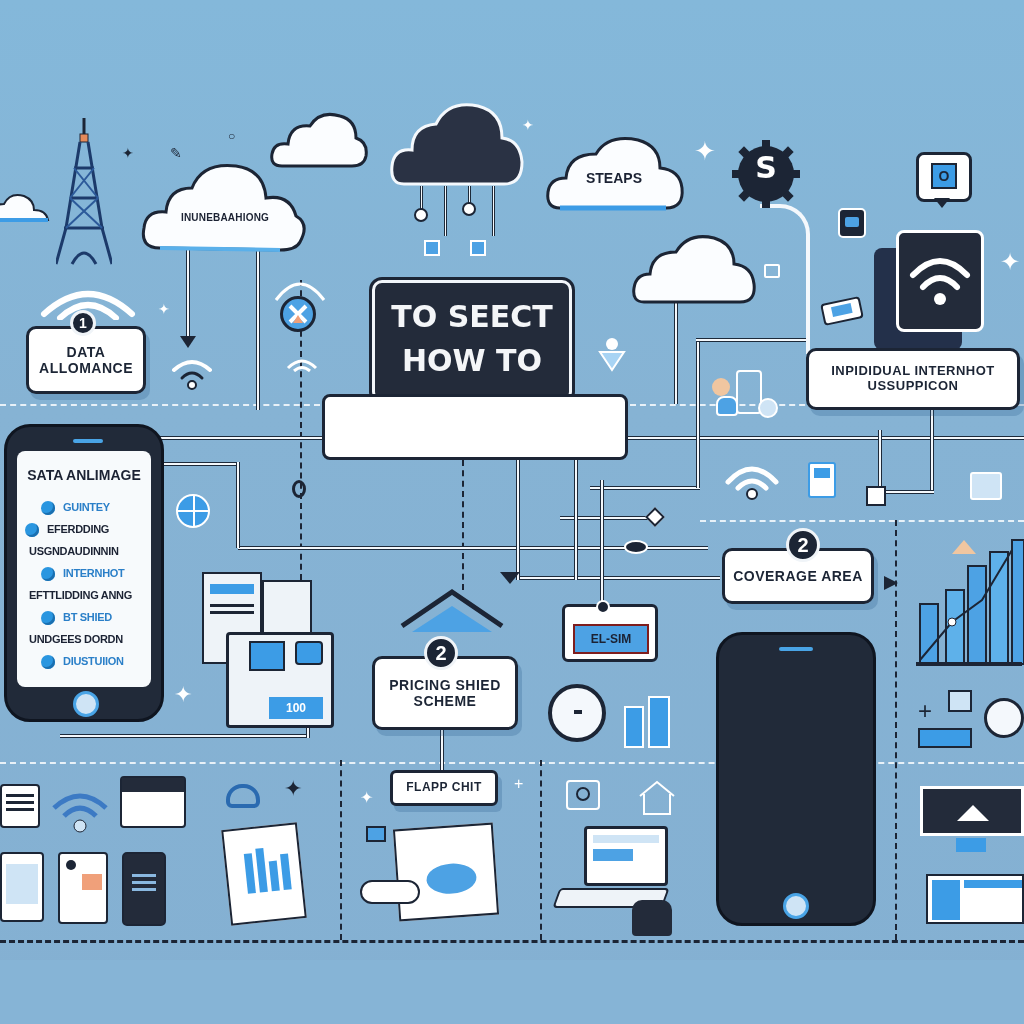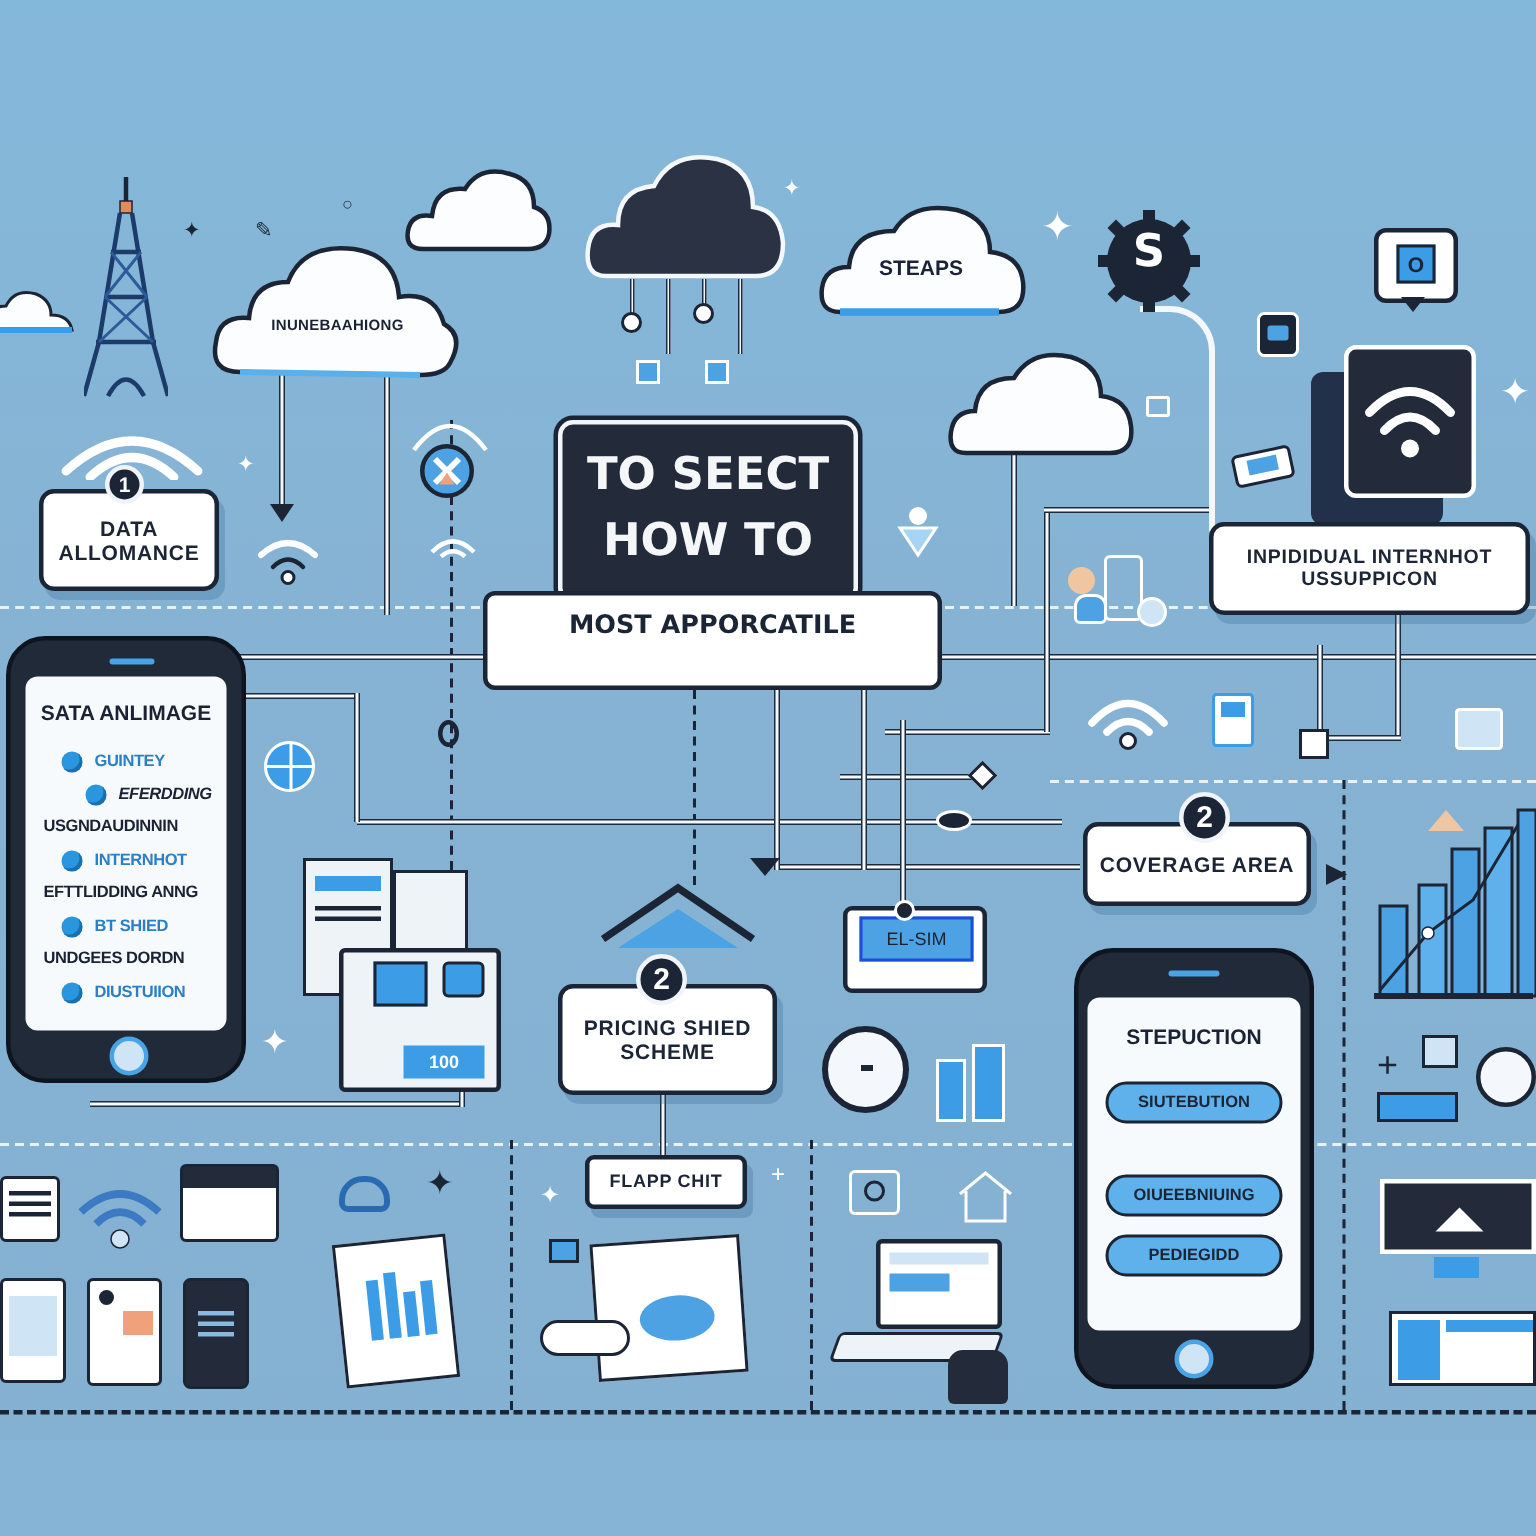--- a/index.html
+++ b/index.html
@@ -191,21 +191,20 @@
 <svg class="abs" style="left:284px;top:352px;" width="36" height="20" viewBox="0 0 36 20">
   <path d="M4 16 Q18 2 32 16" stroke="#fff" stroke-width="3" fill="none"></path>
   <path d="M10 19 Q18 12 26 19" stroke="#fff" stroke-width="3" fill="none"></path>
 </svg>
 
 <div class="title-box">
   <div>TO SEECT</div>
   <div>HOW TO</div>
 </div>
 <div class="subtitle-box">
-  <div>MOST APPORCATILE</div>
 </div>
 
 <svg class="abs" style="left:598px;top:336px;" width="28" height="36" viewBox="0 0 28 36">
   <circle cx="14" cy="8" r="6" fill="#fff"></circle>
   <path d="M2 16 L26 16 L14 34 Z" fill="#a8d4f4" stroke="#fff" stroke-width="2"></path>
 </svg>
 
 <svg class="abs" style="left:730px;top:138px;" width="72" height="72" viewBox="0 0 72 72">
   <g fill="#1c2535">
     <circle cx="36" cy="36" r="28"></circle>
@@ -261,21 +260,21 @@
   <div style="margin:4px;height:10px;background:#3c9ce6;"></div>
 </div>
 <div class="abs" style="left:866px;top:486px;width:20px;height:20px;background:#fff;border:2px solid #1c2535;"></div>
 <div class="abs" style="left:970px;top:472px;width:32px;height:28px;background:#cfe4f5;border:2px solid #fff;border-radius:3px;"></div>
 
 <div class="phone" style="left:4px;top:424px;width:160px;height:298px;">
   <div class="speaker" style="left:66px;top:12px;width:30px;"></div>
   <div class="screen" style="left:10px;top:24px;width:134px;height:236px;">
     <div class="abs" style="left:0;top:16px;width:134px;text-align:center;font-size:14px;font-weight:bold;">SATA ANLIMAGE</div>
     <div class="list-row" style="top:50px;left:24px;color:#2a7fc8;"><span class="bullet"></span><span>GUINTEY</span></div>
-    <div class="list-row" style="top:72px;left:40px;font-style:italic;"><span class="bullet"></span><span>EFERDDING</span></div>
+    <div class="list-row" style="top:72px;left:8px;"><span class="bullet"></span><span>EFERDDING</span></div>
     <div class="list-row" style="top:94px;left:12px;"><span>USGNDAUDINNIN</span></div>
     <div class="list-row" style="top:116px;left:24px;color:#2a7fc8;"><span class="bullet"></span><span>INTERNHOT</span></div>
     <div class="list-row" style="top:138px;left:12px;"><span>EFTTLIDDING ANNG</span></div>
     <div class="list-row" style="top:160px;left:24px;color:#2a7fc8;"><span class="bullet"></span><span>BT SHIED</span></div>
     <div class="list-row" style="top:182px;left:12px;"><span>UNDGEES DORDN</span></div>
     <div class="list-row" style="top:204px;left:24px;color:#2a7fc8;"><span class="bullet"></span><span>DIUSTUIION</span></div>
   </div>
   <div class="home" style="left:66px;top:264px;"></div>
 </div>
 
@@ -304,21 +303,21 @@
   <path d="M18 46 L58 20 L98 46 Z" fill="#4da2e4"></path>
 </svg>
 
 <div class="label-box" style="left:372px;top:656px;width:146px;height:74px;font-size:14px;flex-direction:column;">
   <div>PRICING SHIED</div>
   <div>SCHEME</div>
 </div>
 <div class="num-badge" style="left:424px;top:636px;">2</div>
 
 <div class="abs" style="left:562px;top:604px;width:96px;height:58px;background:#fff;border:3px solid #1c2535;border-radius:6px;">
-  <div style="position:absolute;left:8px;top:4px;width:76px;height:30px;background:#4da2e4;border:2px solid #1d4ed8;font-weight:normal;font-size:12px;text-align:center;line-height:26px;">EL-SIM</div>
+  <div style="position:absolute;left:8px;top:17px;width:76px;height:30px;background:#4da2e4;border:2px solid #7f1d1d;font-weight:bold;font-size:12px;text-align:center;line-height:26px;">EL-SIM</div>
 </div>
 <div class="abs" style="left:596px;top:600px;width:14px;height:14px;border-radius:50%;background:#1c2535;border:2px solid #fff;"></div>
 
 <div class="abs" style="left:548px;top:684px;width:58px;height:58px;border-radius:50%;background:#f4f8fc;border:4px solid #1c2535;">
   <div style="position:absolute;left:22px;top:22px;width:8px;height:4px;background:#1c2535;"></div>
 </div>
 
 <div class="abs" style="left:624px;top:706px;width:20px;height:42px;background:#3c9ce6;border:2px solid #fff;"></div>
 <div class="abs" style="left:648px;top:696px;width:22px;height:52px;background:#3c9ce6;border:2px solid #fff;"></div>
 
@@ -336,26 +335,20 @@
     <rect x="100" y="10" width="12" height="124" fill="#4da2e4"></rect>
   </g>
   <path d="M4 134 L110 134" stroke="#1c2535" stroke-width="4"></path>
   <path d="M8 130 L40 92 L70 70 L100 20" stroke="#1c2535" stroke-width="2" fill="none"></path>
   <circle cx="40" cy="92" r="4" fill="#fff" stroke="#1c2535"></circle>
   <path d="M40 24 L52 10 L64 24 Z" fill="#f0c6a0"></path>
 </svg>
 
 <div class="phone" style="left:716px;top:632px;width:160px;height:294px;">
   <div class="speaker" style="left:60px;top:12px;width:34px;"></div>
-  <div class="screen" style="left:6px;top:30px;width:142px;height:222px;">
-    <div class="abs" style="left:0;top:18px;width:142px;text-align:center;font-size:14px;font-weight:bold;">STEPUCTION</div>
-    <div class="blue-btn" style="top:56px;left:12px;">SIUTEBUTION</div>
-    <div class="blue-btn" style="top:118px;left:12px;">OIUEEBNIUING</div>
-    <div class="blue-btn" style="top:158px;left:12px;">PEDIEGIDD</div>
-  </div>
   <div class="home" style="left:64px;top:258px;"></div>
 </div>
 
 <div class="abs" style="left:918px;top:700px;width:22px;height:22px;color:#1c2535;font-size:24px;line-height:22px;">+</div>
 <div class="abs" style="left:948px;top:690px;width:24px;height:22px;border:2px solid #1c2535;background:#cfe4f5;"></div>
 <div class="abs" style="left:984px;top:698px;width:40px;height:40px;border-radius:50%;background:#f4f8fc;border:3px solid #1c2535;"></div>
 <div class="abs" style="left:918px;top:728px;width:54px;height:20px;background:#3c9ce6;border:2px solid #1c2535;"></div>
 <div class="abs" style="left:920px;top:786px;width:104px;height:50px;background:#232b3a;border:3px solid #fff;">
   <svg width="100" height="44" viewBox="0 0 100 44">
       <path d="M34 32 L50 16 L66 32 Z" fill="#fff"></path>

